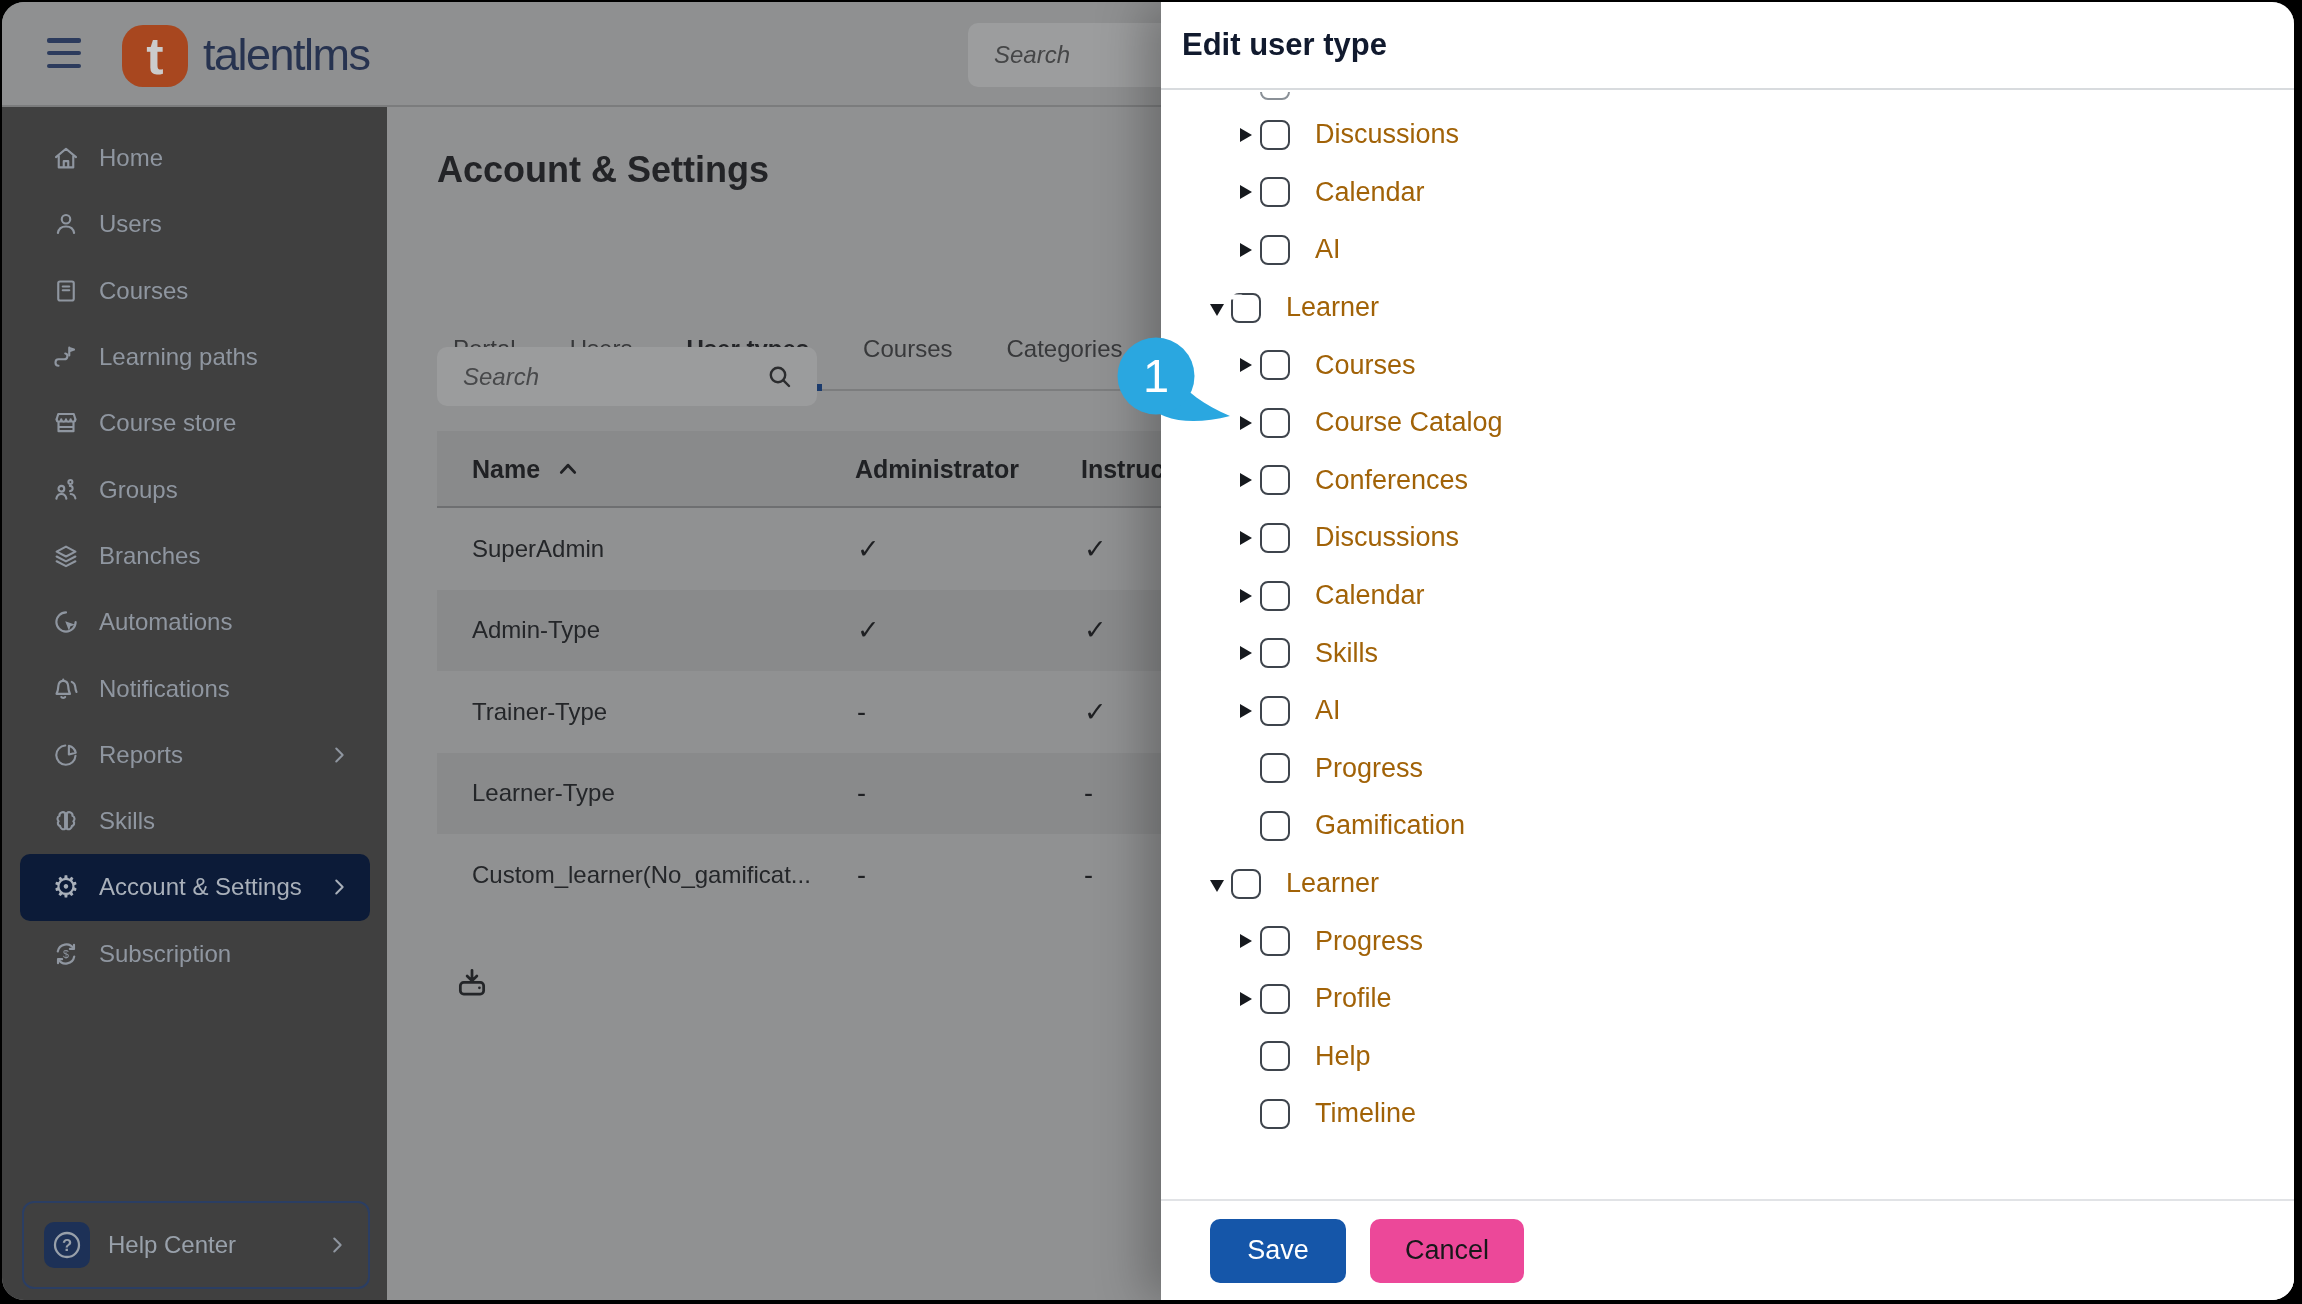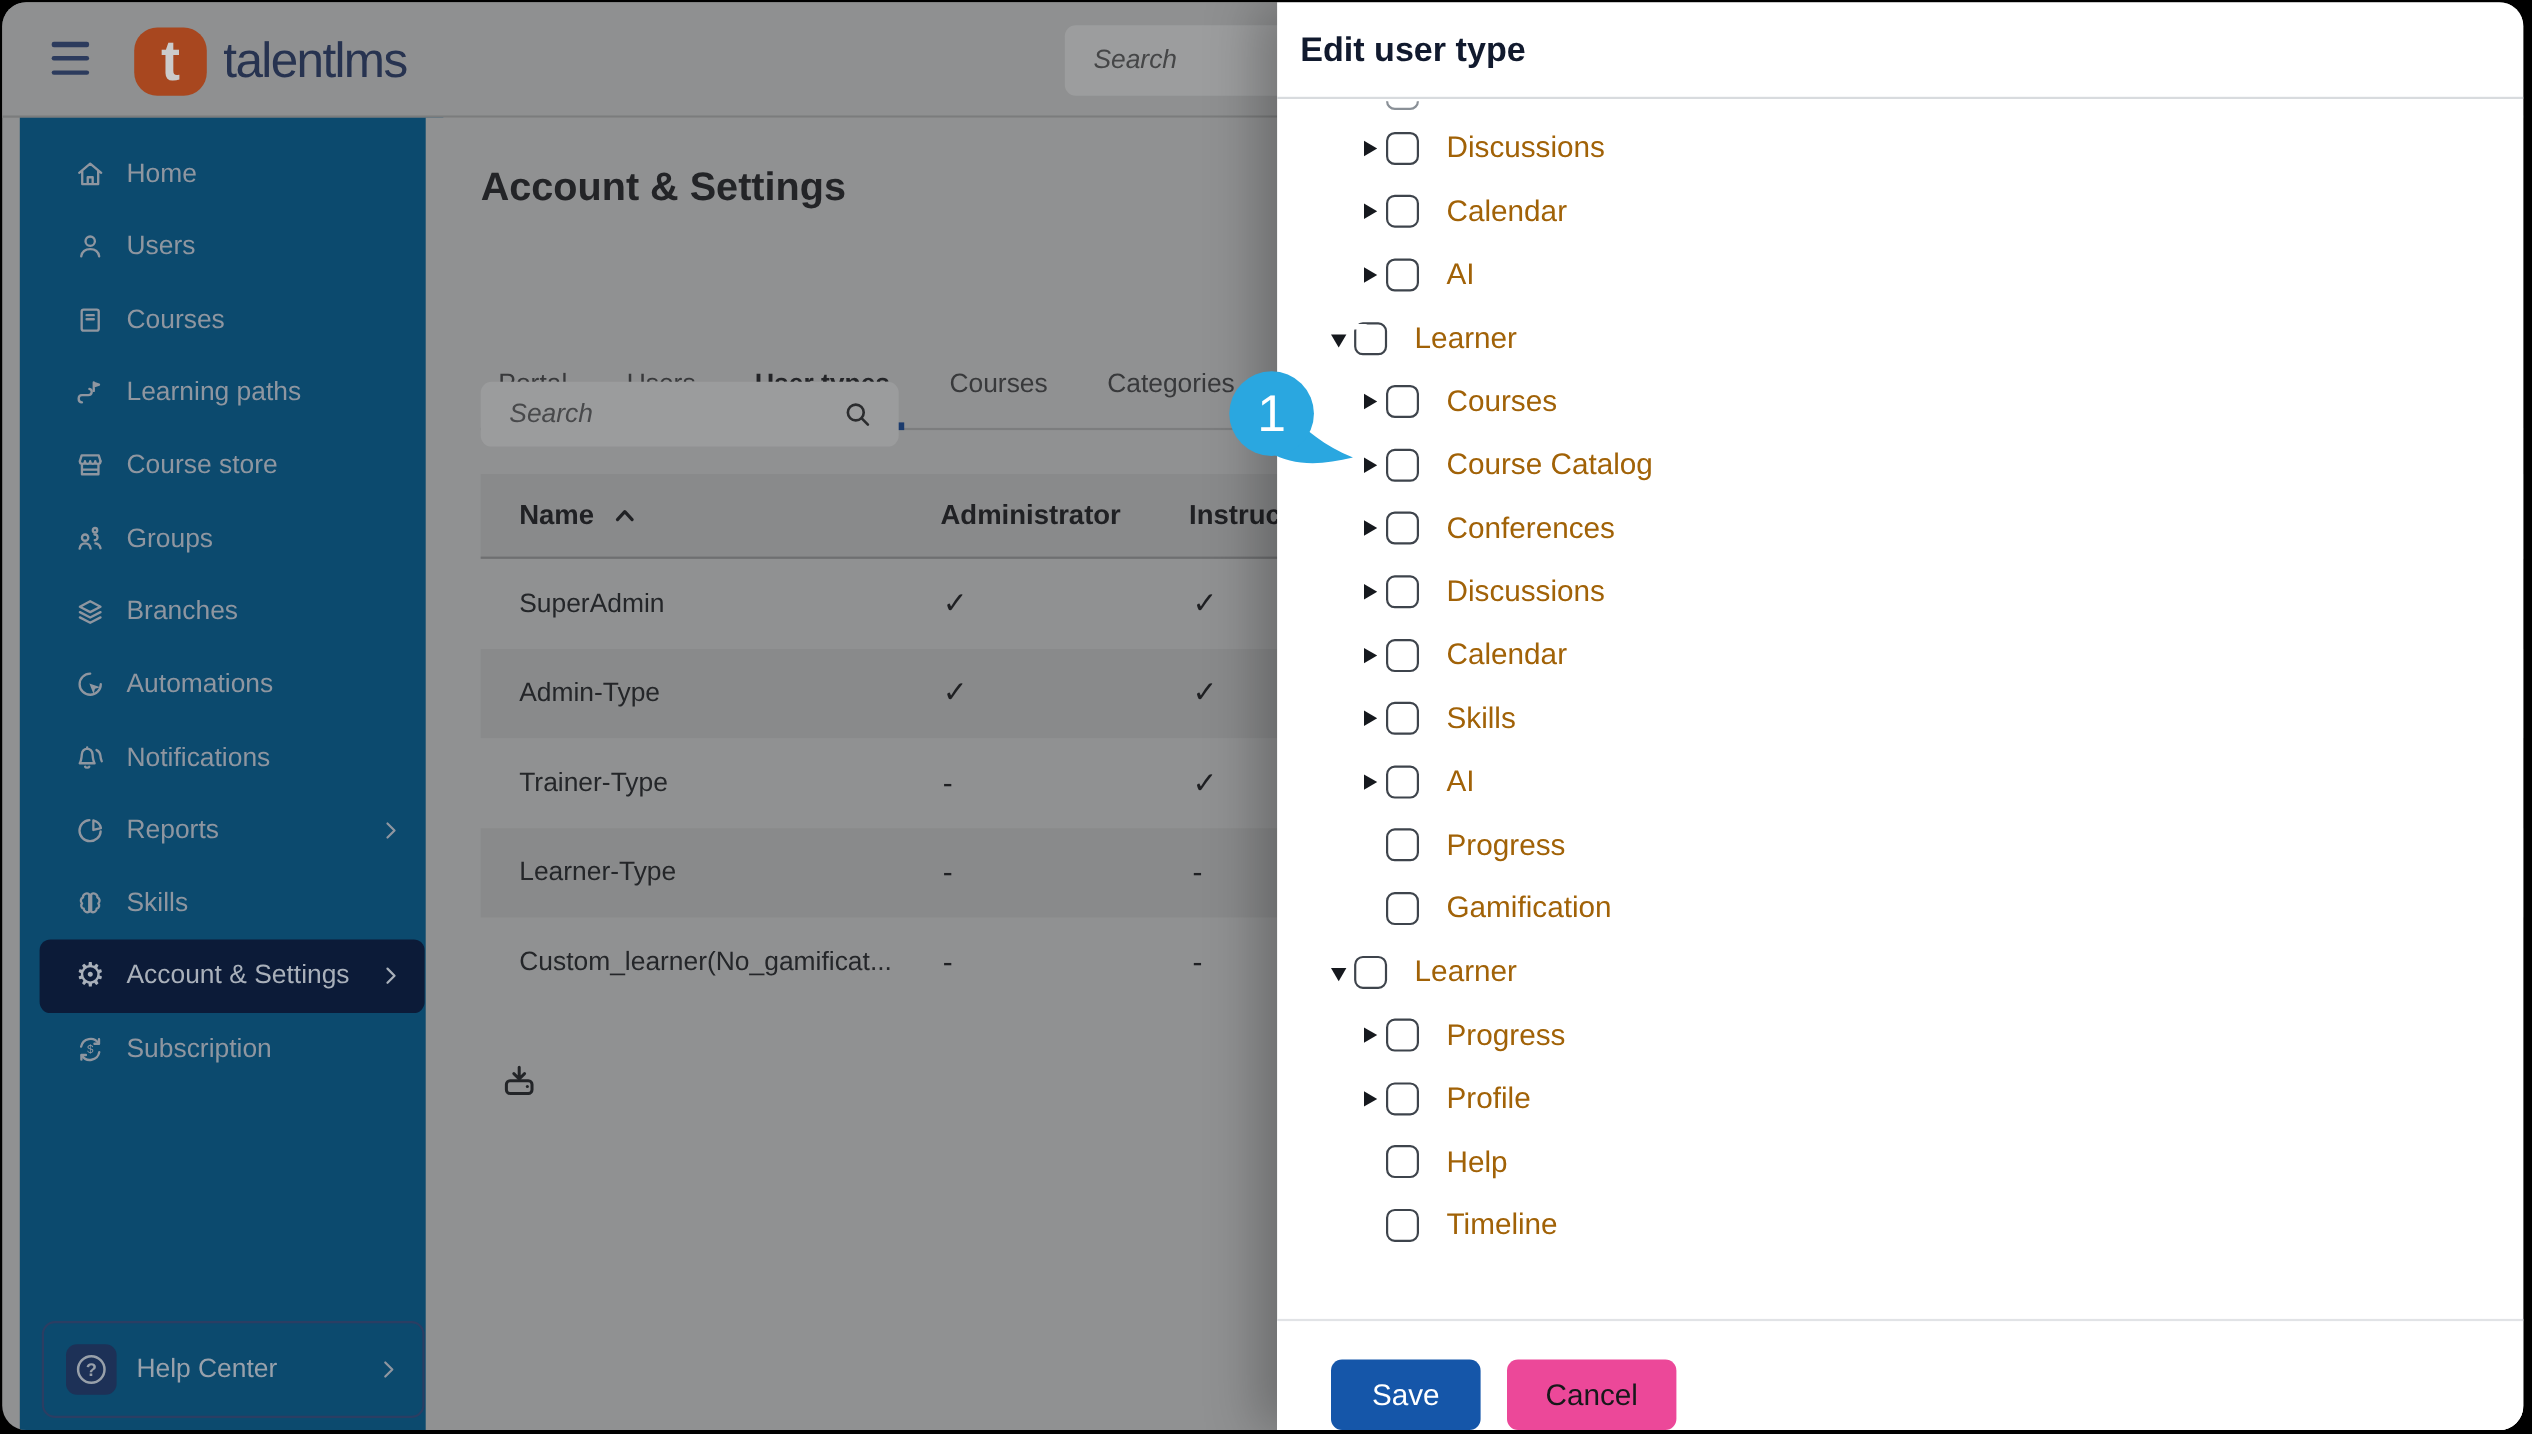--- a/index.html
+++ b/index.html
@@ -9,21 +9,21 @@
   
   .topbar { position:absolute; left:0; top:0; width:100%; height:105px; background:#8F9091; border-bottom:2px solid #7B7C7D; z-index:1; }
   .hamburger { position:absolute; left:45px; top:36px; width:34px; height:30px; display:flex; flex-direction:column; justify-content:space-between; cursor:pointer; }
   .hamburger span { display:block; height:4.5px; border-radius:2px; background:#2C3B5D; }
   .logo-badge { position:absolute; left:120px; top:23px; width:66px; height:62px; border-radius:21px; background:#A8471F; color:#cfcfcf; display:flex; align-items:center; justify-content:center; font-size:52px; font-weight:bold; color:#c9c9c9; }
   .logo-badge b { color:#cbcbcb; }
   .logo-text { position:absolute; left:201px; top:0; height:105px; display:flex; align-items:center; font-size:45px; font-weight:normal; letter-spacing:-1.5px; color:#273350; }
   .topbar-search { position:absolute; left:966px; top:21px; width:262px; height:64px; border-radius:10px; background:#9C9D9E; display:flex; align-items:center; padding-left:26px; font-style:italic; font-size:24px; color:#454647; }
 
   
-  .sidebar { position:absolute; left:16px; top:105px; width:385px; height:1193px; background:#0c4a6e; z-index:1; }
+  .sidebar { position:absolute; left:0; top:105px; width:385px; height:1193px; background:#404040; z-index:1; }
   .side-items { position:absolute; top:18px; left:18px; width:350px; }
   .side-item { position:relative; height:66.3px; display:flex; align-items:center; padding-left:30px; border-radius:10px; color:#8F96A0; cursor:pointer; }
   .side-item.active { background:#0C1B38; color:#A9B0BA; }
   .s-icon { width:32px; height:32px; display:flex; align-items:center; justify-content:center; flex:0 0 32px; }
   .s-icon svg { width:30px; height:30px; }
   .s-icon .uni { font-size:30px; line-height:1; }
   .s-label { margin-left:17px; font-size:24px; white-space:nowrap; }
   .s-chev { position:absolute; right:20px; top:50%; transform:translateY(-50%); width:22px; height:22px; }
   .s-chev svg { width:22px; height:22px; }
   .help-box { position:absolute; left:20px; top:1094px; width:348px; height:88px; border:2px solid #2B3E63; border-radius:12px; display:flex; align-items:center; padding:0 20px; cursor:pointer; }
@@ -65,21 +65,21 @@
   .tree-row.lvl1 { padding-left:49px; }
   .tree-row.lvl2 { padding-left:78px; }
   .tri { width:14px; height:14px; margin-right:7px; flex:0 0 14px; position:relative; }
   .tri.collapsed::before { content:""; position:absolute; left:1px; top:0; border-left:12px solid #16191E; border-top:7.5px solid transparent; border-bottom:7.5px solid transparent; }
   .tri.expanded::before { content:""; position:absolute; left:0; top:3px; border-top:12px solid #16191E; border-left:7.5px solid transparent; border-right:7.5px solid transparent; }
   .cb { width:30px; height:30px; flex:0 0 30px; border:2.5px solid #3E444C; border-radius:8px; background:#fff; padding:2.5px; }
   .cb .fill { width:100%; height:100%; border-radius:4px; position:relative; }
   .cb.checked .fill, .cb.indeterminate .fill { background:#1254A6; }
   .cb.indeterminate .fill::after { content:""; position:absolute; left:50%; top:50%; transform:translate(-50%,-50%); width:15px; height:5px; border-radius:2.5px; background:#fff; }
   .tree-label { margin-left:25px; font-size:27px; color:#a16207; white-space:nowrap; }
-  .panel-footer { position:absolute; left:0; bottom:0; right:0; height:101px; border-top:2px solid #E1E3E6; display:flex; align-items:flex-end; padding-left:49px; gap:24px; background:#fff; }
+  .panel-footer { position:absolute; left:0; bottom:0; right:0; height:101px; border-top:2px solid #E1E3E6; display:flex; align-items:center; padding-left:49px; gap:24px; background:#fff; }
   .btn { height:64px; border:none; border-radius:10px; font-size:27px; font-family:inherit; cursor:pointer; }
   .btn-save { width:136px; background:#1556A9; color:#fff; font-weight:500; }
   .btn-cancel { width:154px; background:#ec4899; color:#17181A; }
 
   
   .callout { position:absolute; left:1114px; top:333px; width:122px; height:102px; z-index:9; }
   .callout text { font-size:47px; font-weight:500; fill:#fff; }
 
   svg.icon { stroke:currentColor; fill:none; stroke-width:1.7; stroke-linecap:round; stroke-linejoin:round; }
 </style>

